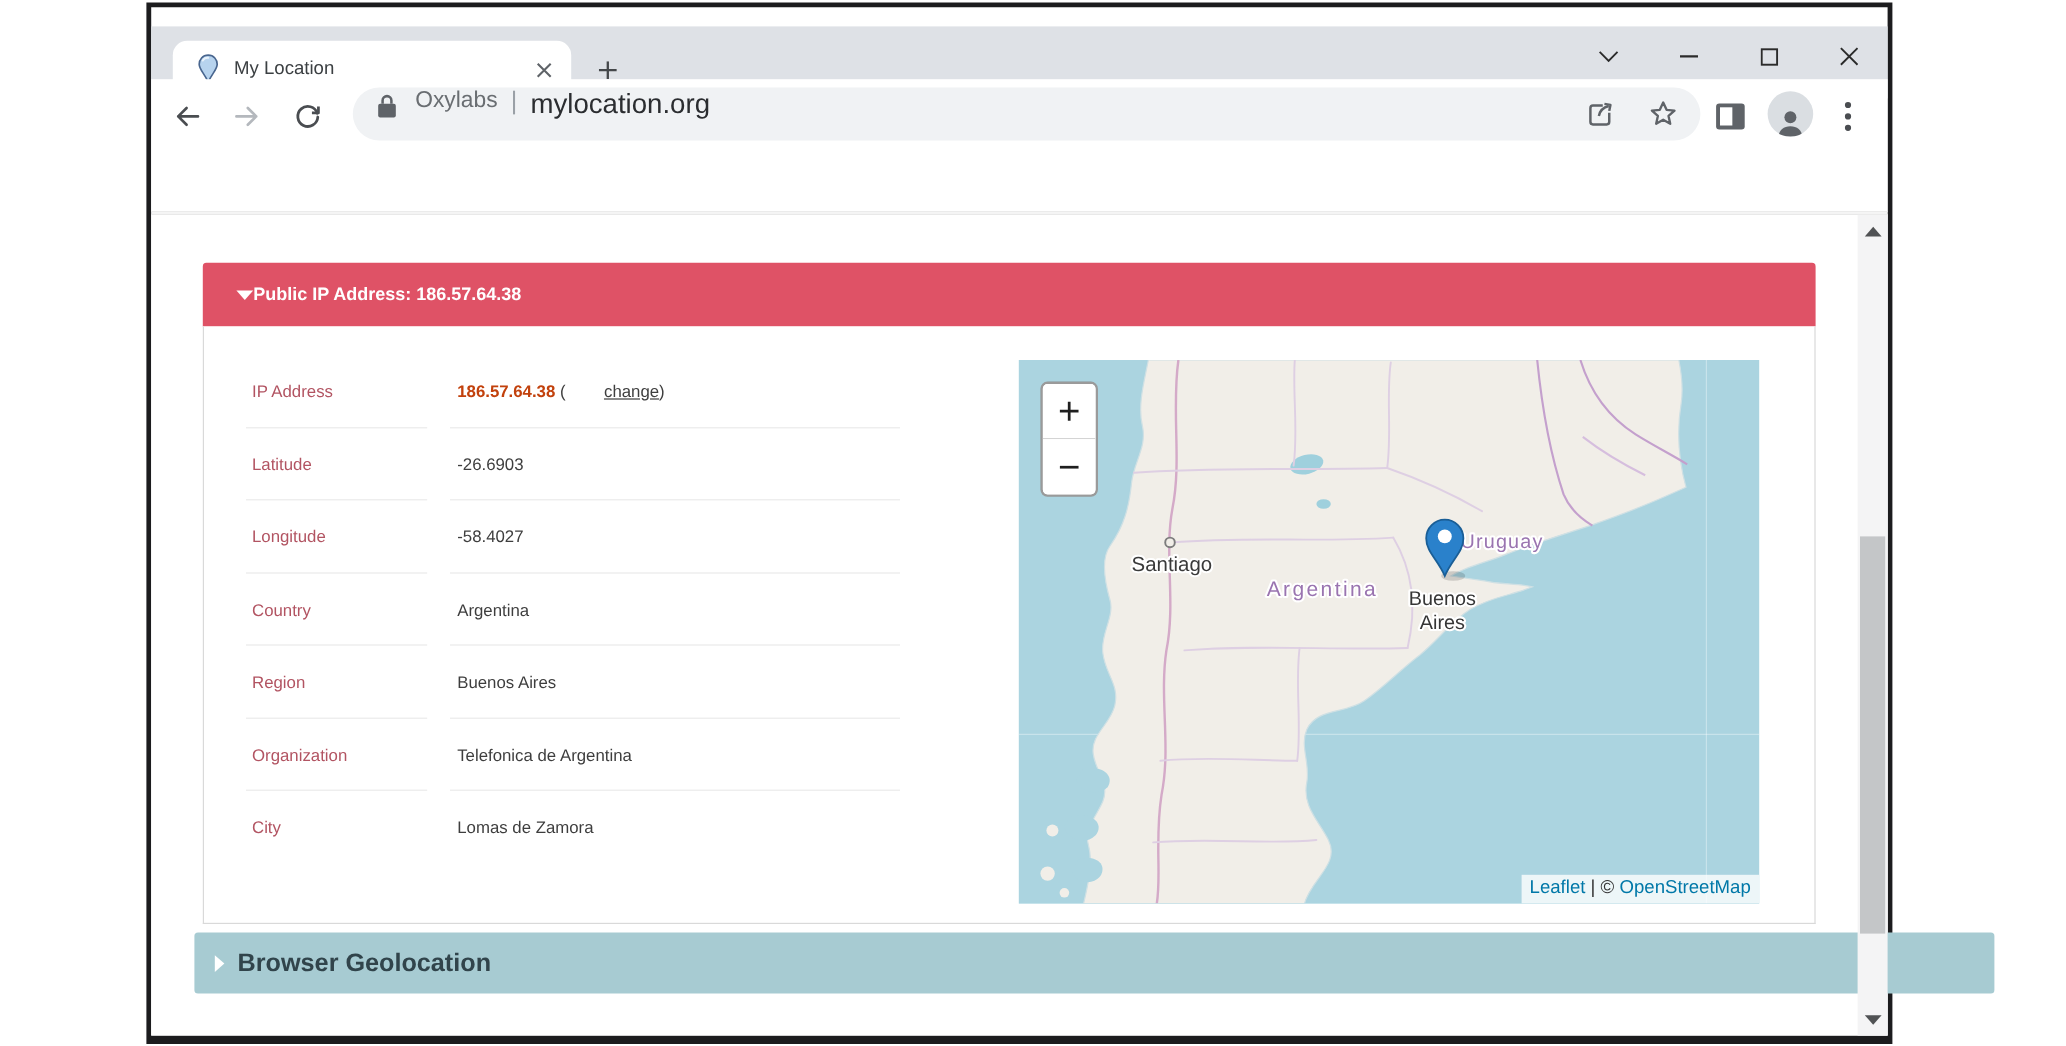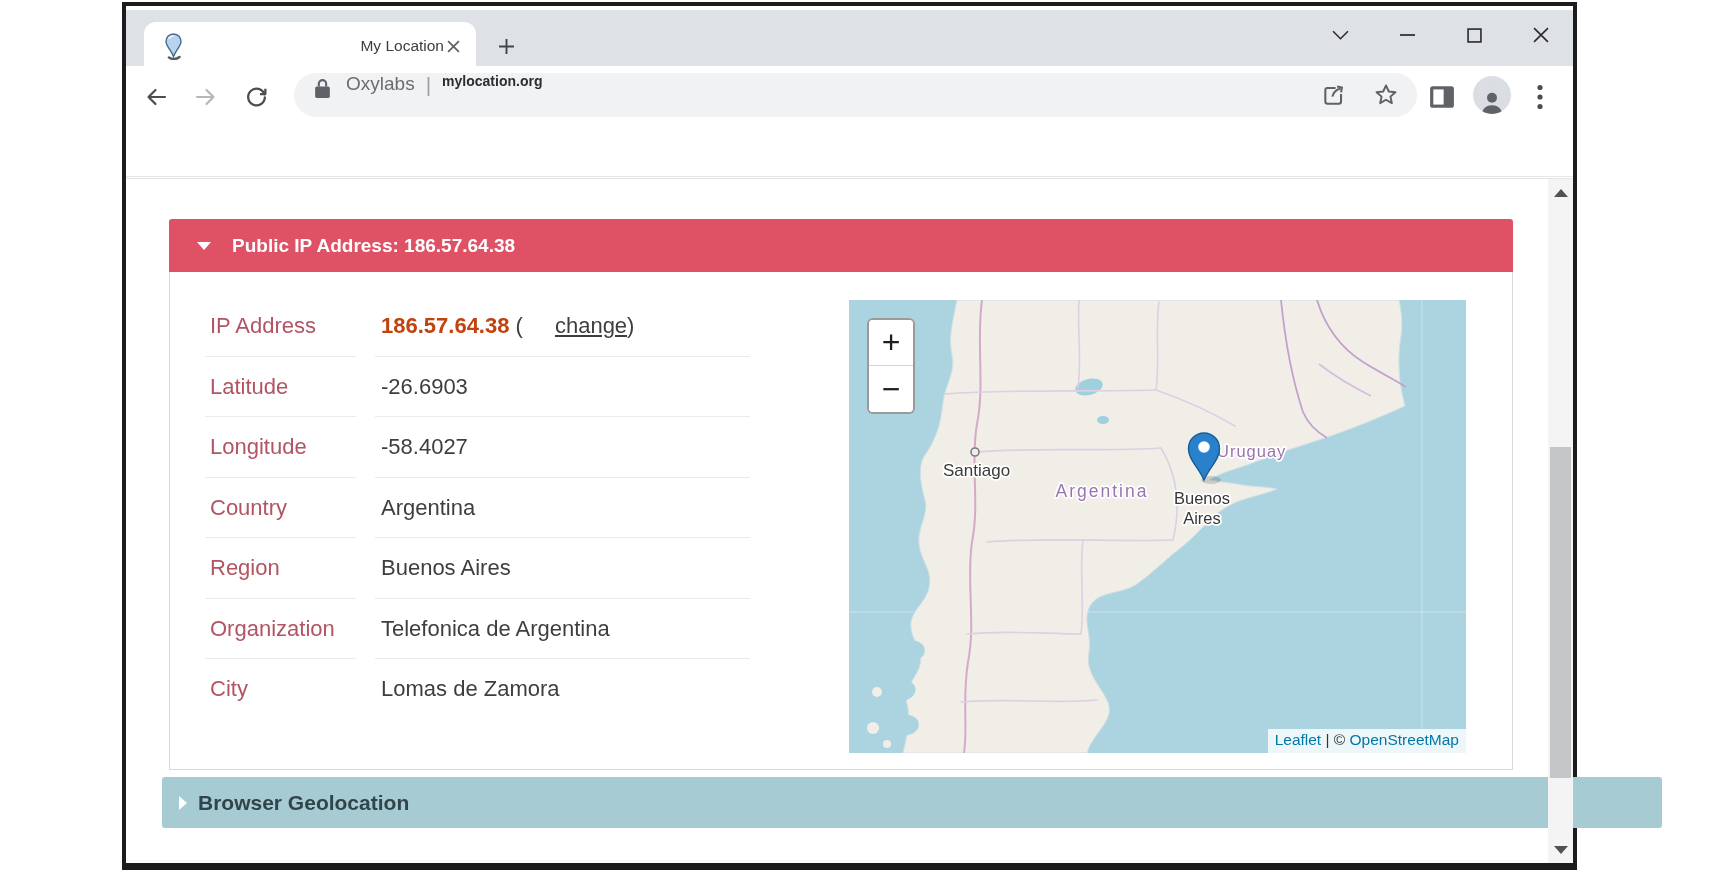--- a/index.html
+++ b/index.html
@@ -9,72 +9,72 @@
   }
   *{margin:0;padding:0;box-sizing:border-box;}
   html,body{width:1722px;height:872px;background:#fff;overflow:hidden;
     font-family:"Liberation Sans","DejaVu Sans",sans-serif;}
 
   
   #window{position:absolute;left:122px;top:2px;width:1455px;height:868px;
     border:4px solid #1c1c1e;border-bottom-width:7px;background:#fff;}
 
   
-  #tabstrip{position:absolute;left:0;top:4px;width:100%;height:60px;background:var(--chrome-gray);text-align:right;}
+  #tabstrip{position:absolute;left:0;top:16px;width:100%;height:60px;background:var(--chrome-gray);}
   #tab{position:absolute;left:18px;top:12px;width:332px;height:48px;background:#fff;
     border-radius:12px 12px 0 0;display:flex;align-items:center;padding:0 14px 0 20px;}
   #tab-title{font-size:15.5px;color:#3c4043;margin-left:12px;flex:1;white-space:nowrap;overflow:hidden;}
   .tab-close{width:18px;height:18px;display:flex;align-items:center;justify-content:center;border-radius:50%;}
   #new-tab{position:absolute;left:366px;top:22px;width:28px;height:28px;display:flex;align-items:center;justify-content:center;}
   .winctl{position:absolute;top:10px;width:34px;height:30px;display:flex;align-items:center;justify-content:center;}
 
   
   #toolbar{position:absolute;left:0;top:60px;width:100%;height:111px;background:#fff;
     border-bottom:1px solid #e6e6e6;}
   .navbtn{position:absolute;top:14px;width:34px;height:34px;display:flex;align-items:center;justify-content:center;}
   #omnibox{position:absolute;left:168px;top:7px;width:1123px;height:44px;background:#f0f2f4;
     border-radius:22px;display:flex;padding:0 16px 0 18px;}
   #site-label{font-size:19px;color:#6a6e72;margin-left:14px;}
   #url-sep{font-size:21px;color:#9aa0a6;margin:0 11px;font-weight:300;}
-  #url-text{font-size:14px;color:#2b2d30;font-weight:bold;}
+  #url-text{font-size:23px;color:#2b2d30;}
   .omni-right{margin-left:auto;display:flex;align-items:center;gap:22px;}
   .tool-ic{width:30px;height:30px;display:flex;align-items:center;justify-content:center;}
   #avatar{position:absolute;left:1347px;top:10px;width:38px;height:38px;border-radius:50%;
     background:#dadee2;display:flex;align-items:flex-end;justify-content:center;overflow:hidden;}
 
   
   #page{position:absolute;left:0;top:172px;width:1447px;height:685px;background:#fff;
     border-top:1px solid #e4e4e4;}
 
   
   #scrollbar{position:absolute;right:0;top:0;width:25px;height:100%;background:#f4f4f5;}
   #scroll-thumb{position:absolute;left:2px;top:268px;width:21px;height:331px;background:#c4c6c8;}
   .scroll-arrow{position:absolute;left:6px;width:0;height:0;border-left:7px solid transparent;border-right:7px solid transparent;}
   #scroll-up{top:10px;border-bottom:8px solid #505254;}
   #scroll-down{bottom:9px;border-top:8px solid #505254;}
 
   
   .hatch{background-image:repeating-linear-gradient(45deg,rgba(255,255,255,.10) 0 2px,rgba(0,0,0,0) 2px 6px);}
   #ip-banner{position:absolute;left:43px;top:40px;width:1344px;height:53px;background:var(--banner-red);
     border-radius:3px 3px 0 0;display:flex;align-items:center;padding-left:28px;}
-  #ip-banner .hdr-txt{color:#fff;font-weight:bold;font-size:19px;margin-left:21px;}
+  #ip-banner .hdr-txt{color:#fff;font-weight:bold;font-size:15px;margin-left:0;}
   .tri-down{width:0;height:0;border-left:7px solid transparent;border-right:7px solid transparent;border-top:8px solid #fff;}
   .tri-right{width:0;height:0;border-top:7px solid transparent;border-bottom:7px solid transparent;border-left:8px solid #fff;}
   #geo-bar{position:absolute;left:36px;top:598px;width:1500px;height:51px;background:var(--teal);
     border-radius:3px;display:flex;align-items:center;padding-left:17px;}
   #geo-bar .hdr-txt{color:#31444b;font-weight:bold;font-size:21px;margin-left:11px;}
 
   
   #card-body{position:absolute;left:43px;top:93px;width:1344px;height:498px;background:#fff;
     border:1px solid #d9d9d9;border-top:none;}
 
   
   #ip-table{position:absolute;left:0;top:24px;width:760px;}
   .ip-row{position:relative;height:60.5px;}
-  .cell-l,.cell-v{position:absolute;top:0;height:100%;line-height:60.5px;font-size:22px;
+  .cell-l,.cell-v{position:absolute;top:0;height:100%;line-height:60.5px;font-size:14px;
     border-bottom:1px solid #eaeaea;}
   .cell-l{left:35px;width:151px;color:var(--label-red);padding-left:5px;}
   .cell-v{left:205px;width:375px;color:var(--text-dark);padding-left:6px;}
   .ip-row:last-child .cell-l,.ip-row:last-child .cell-v{border-bottom:none;}
   .cell-v b{color:#c2410c;}
   .chg-link{text-decoration:underline;color:#3e3e3e;cursor:pointer;margin-left:32px;}
 
   
   #map{position:absolute;left:679px;top:28px;width:617px;height:453px;background:var(--ocean);overflow:hidden;}
   #map svg{display:block;}

